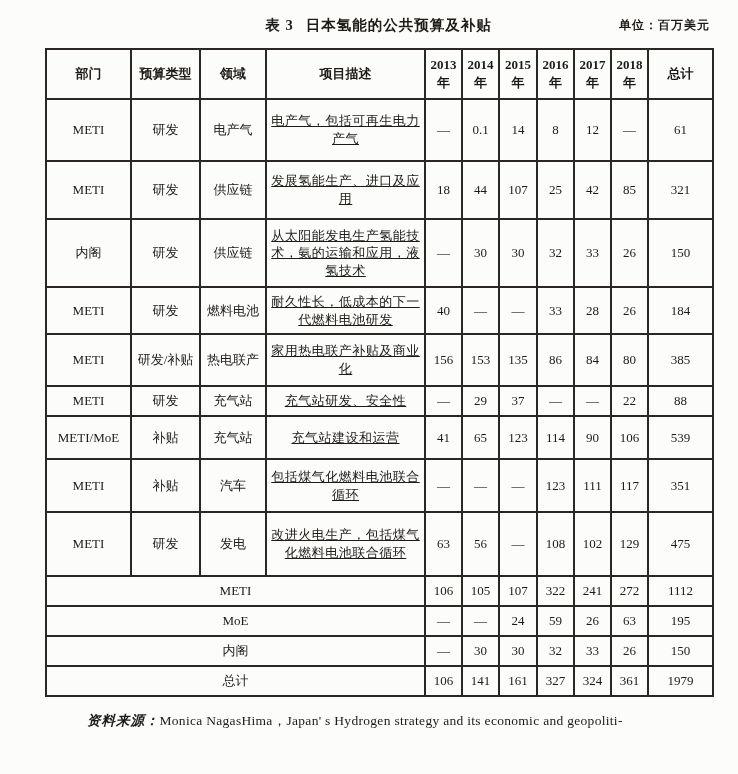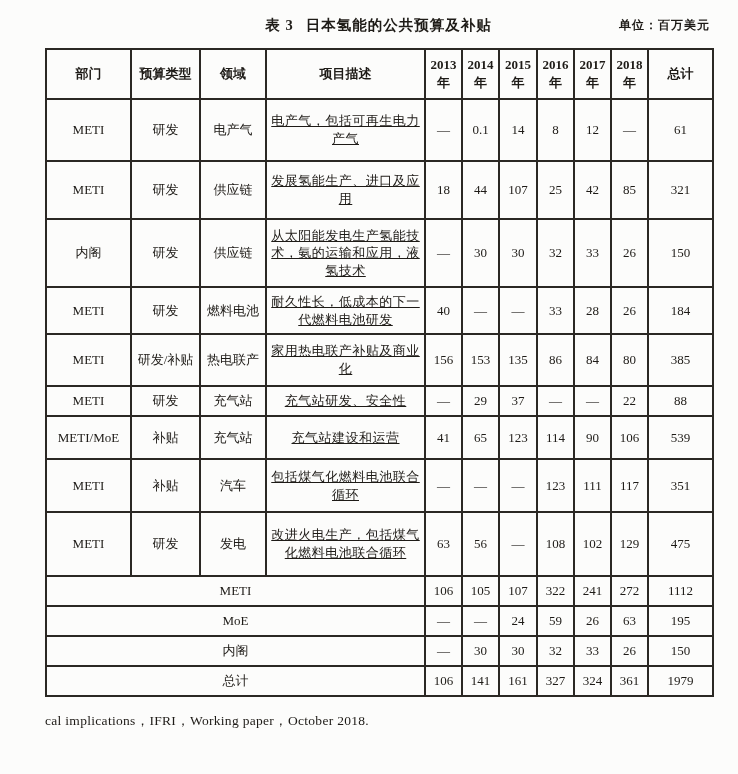--- a/index.html
+++ b/index.html
@@ -255,14 +255,14 @@
       <td>161</td>
       <td>327</td>
       <td>324</td>
       <td>361</td>
       <td>1979</td>
     </tr>
   </tbody>
 </table>
 
 <div class="source">
-  <div class="src-line2">cal implications，IFRI，Working paper，October 2018.</div>
+  <div class="src-line1"><span class="src-label">资料来源：</span><span>Monica NagasHima，Japan' s Hydrogen strategy and its economic and geopoliti-</span></div>
 </div>
 
 </body></html>

